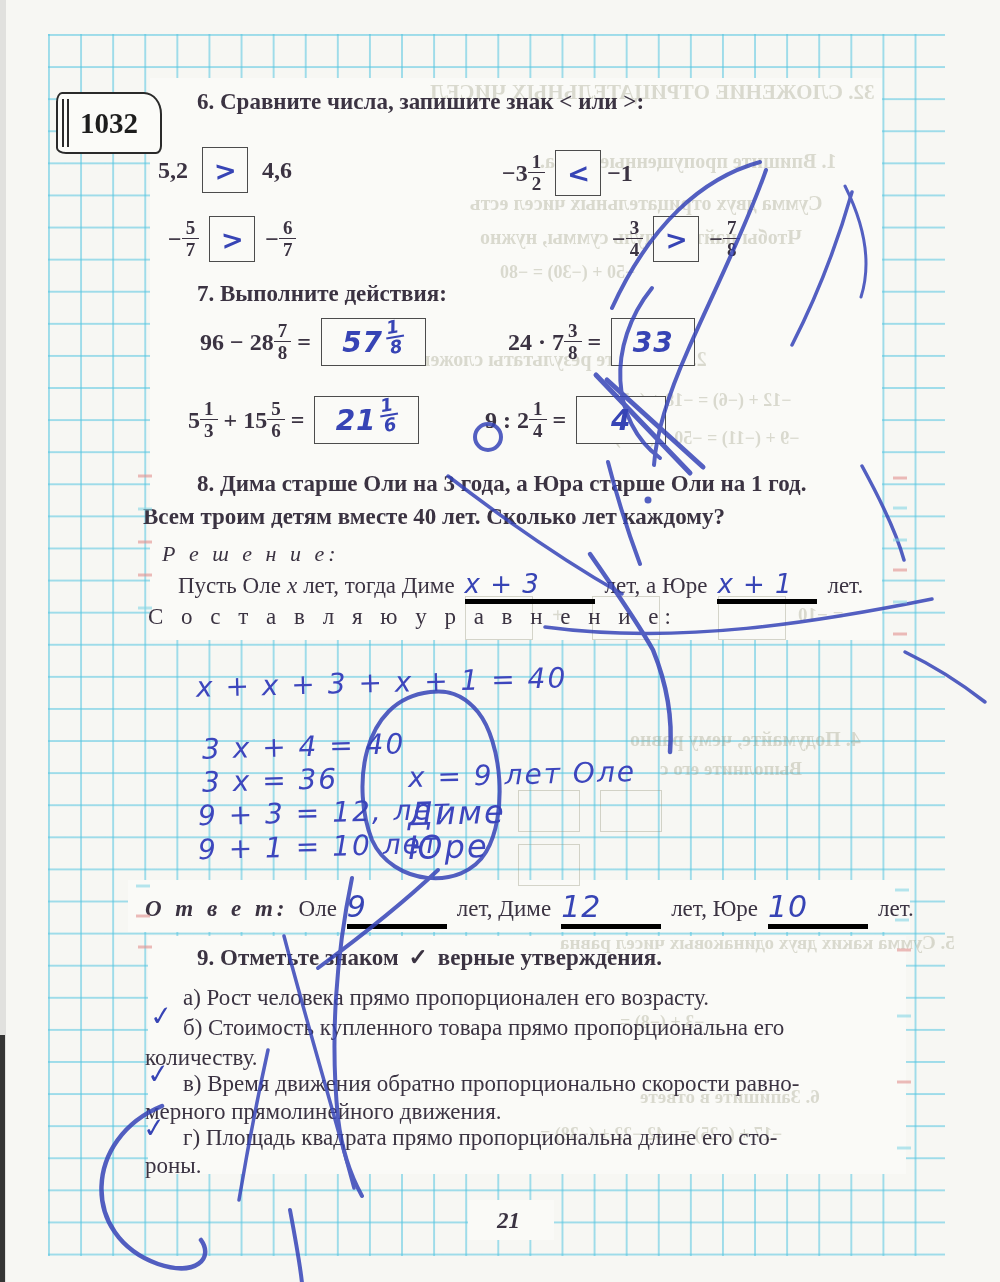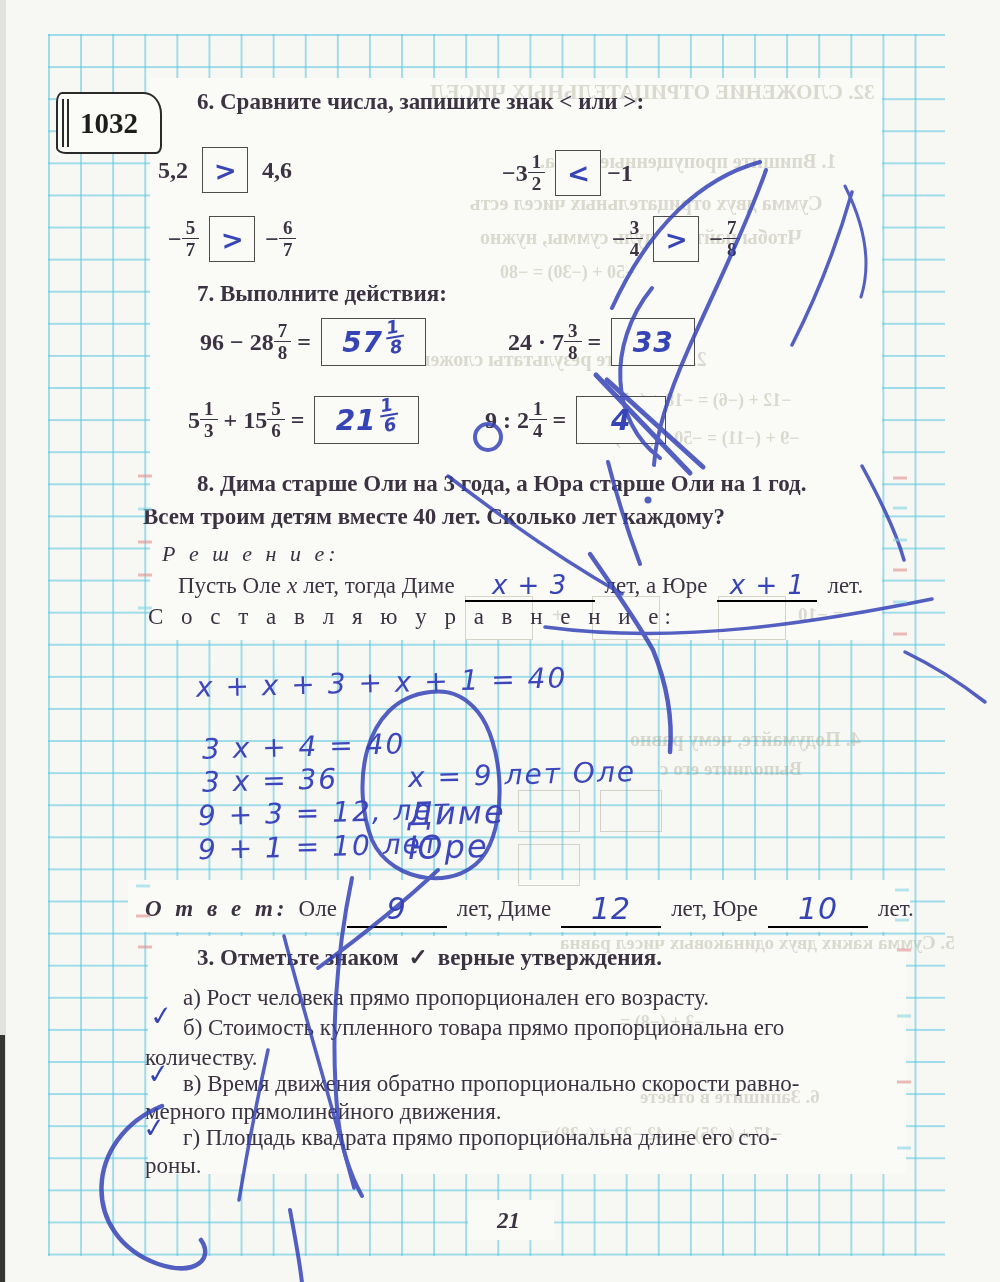--- a/index.html
+++ b/index.html
@@ -39,21 +39,21 @@
           font-size:27px;transform:rotate(-4deg);}
   .hwfrac{display:inline-flex;flex-direction:column;align-items:center;font-size:18px;
           line-height:1;transform:rotate(-10deg) translateY(-5px);margin-left:4px;}
   .hwfrac .num{border-bottom:2px solid currentColor;padding:0 2px;}
   .hwline{position:absolute;white-space:nowrap;font-family:"DejaVu Sans",sans-serif;
           font-style:italic;color:#3d46bd;font-size:28px;letter-spacing:2px;transform:rotate(-1.5deg);}
   .hwcheck{position:absolute;font-family:"DejaVu Sans",sans-serif;font-style:italic;
            color:#3744b5;font-size:27px;transform:rotate(-6deg);}
   .splabel{font-style:italic;letter-spacing:4px;}
   .lslabel{letter-spacing:6px;}
-  .blank{display:inline-block;border-bottom:2px solid #000000;text-align:center;}
+  .blank{display:inline-block;border-bottom:5px solid #000000;text-align:left;}
   .pnum{position:absolute;font-style:italic;font-weight:700;font-size:23px;}
   
   .badge{position:absolute;left:56px;top:92px;width:102px;height:58px;background:#fbfbf8;
          border:2.5px solid #2a2a2a;border-radius:6px 18px 6px 10px/10px 22px 8px 6px;
          display:flex;align-items:center;justify-content:center;
          font-weight:700;font-size:29px;color:#1d1d1d;}
   .badge .pg1,.badge .pg2{position:absolute;top:5px;bottom:5px;width:2px;background:#2a2a2a;}
   .badge .pg1{left:4px;} .badge .pg2{left:9px;}
   svg.scribbles{position:absolute;left:0;top:0;z-index:40;pointer-events:none;}
 </style>
@@ -259,21 +259,21 @@
       <span class="hw" style="font-size:30px;">12</span>
     </span>
     <span class="gap10">лет, Юре</span>
     <span class="blank gap10" style="width:100px;">
       <span class="hw" style="font-size:30px;">10</span>
     </span>
     <span class="gap10">лет.</span>
   </div>
 
   <div class="mline" style="left:197px;top:944px;font-size:23px;">
-    <span>3. Отметьте знаком</span>
+    <span>9. Отметьте знаком</span>
     <span class="gap10">✓</span>
     <span class="gap10">верные утверждения.</span>
   </div>
 
   <div class="tline" style="left:183px;top:984px;">а) Рост человека прямо пропорционален его возрасту.</div>
 
   <span class="hwcheck" style="left:150px;top:1000px;">✓</span>
   <div class="tline" style="left:183px;top:1014px;">б) Стоимость купленного товара прямо пропорциональна его</div>
   <div class="tline" style="left:145px;top:1044px;text-align:center;">количеству.</div>
 

